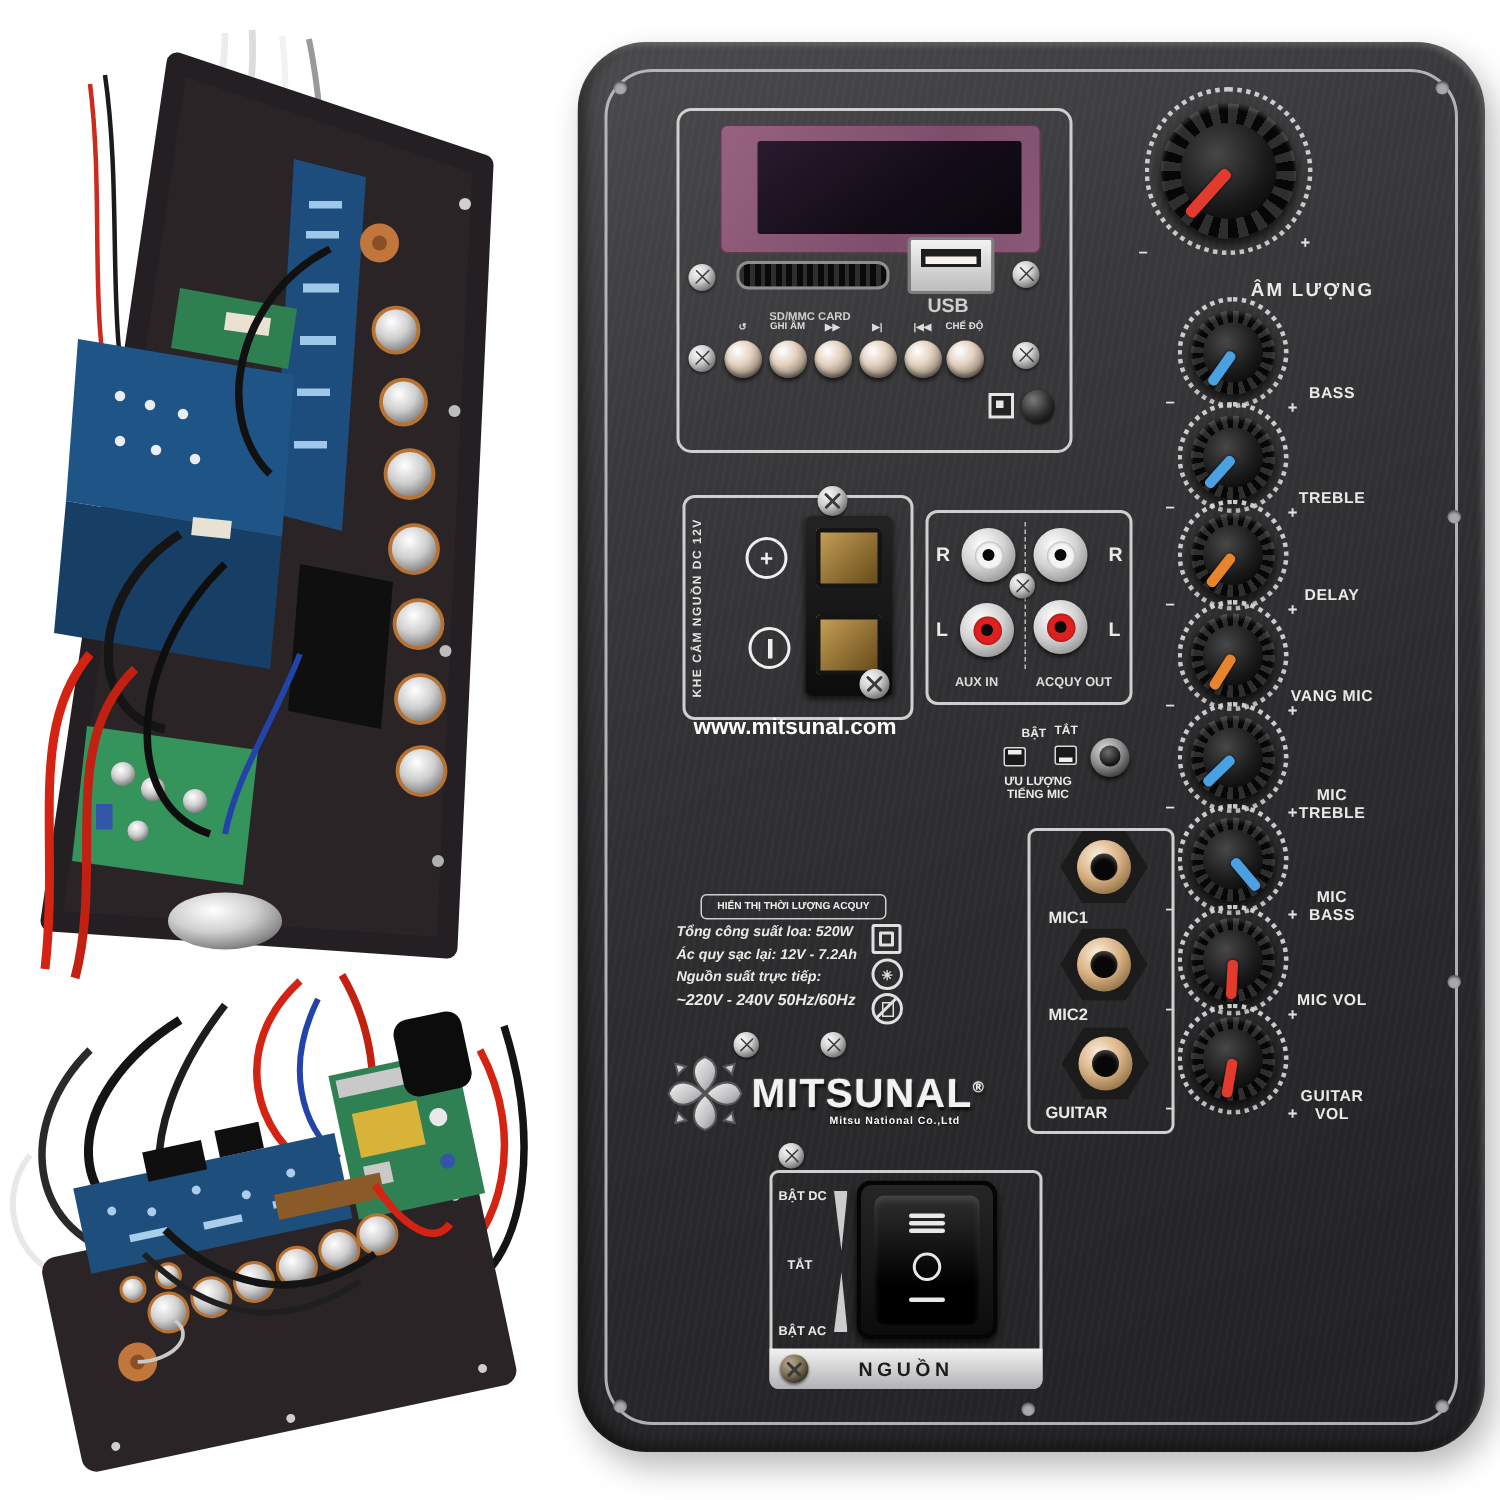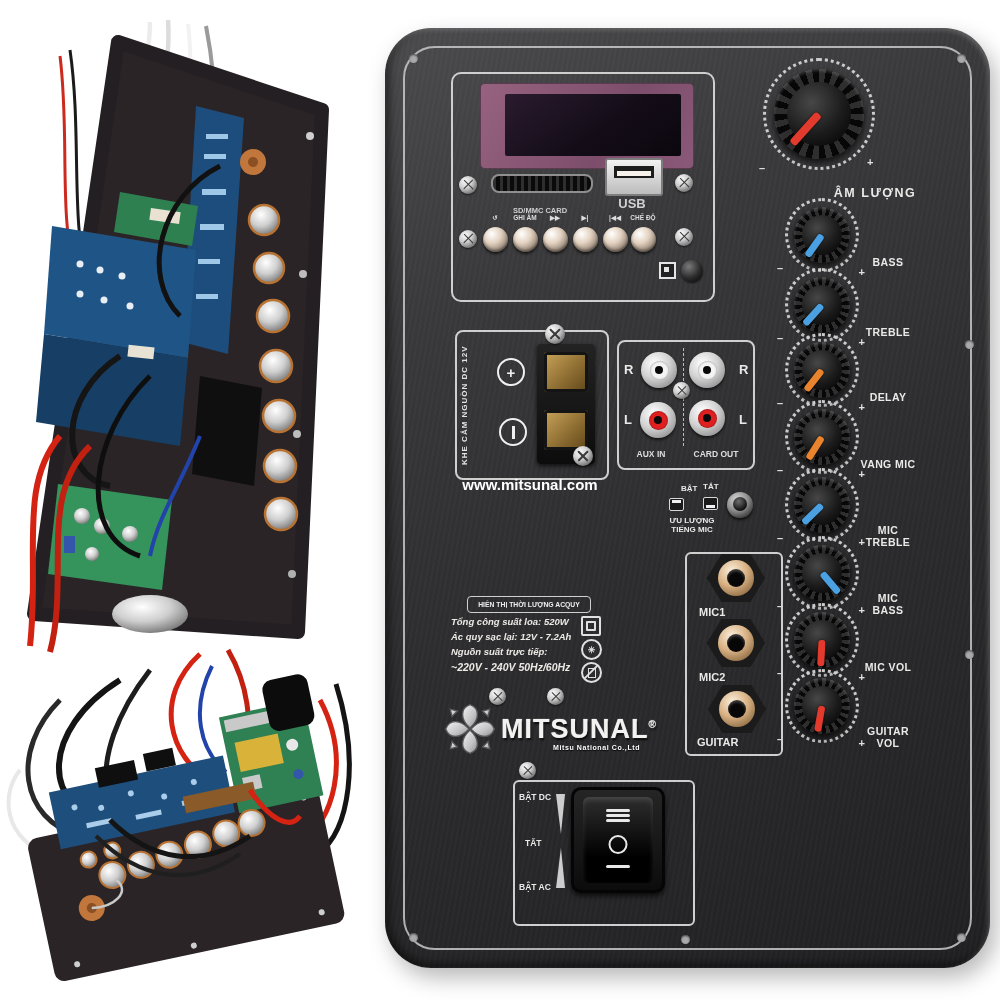--- a/index.html
+++ b/index.html
@@ -479,21 +479,21 @@
       <span class="wlab" style="left:5px;top:20px;font-size:13px">R</span>
       <span class="wlab" style="left:5px;top:70px;font-size:13px">L</span>
       <span class="wlab" style="left:120px;top:20px;font-size:13px">R</span>
       <span class="wlab" style="left:120px;top:70px;font-size:13px">L</span>
       <div class="rca" style="left:22px;top:10px"></div>
       <div class="rca" style="left:70px;top:10px"></div>
       <div class="rca red" style="left:21px;top:60px"></div>
       <div class="rca red" style="left:70px;top:58px"></div>
       <div class="screw" style="left:54px;top:40px;width:17px;height:17px"></div>
       <div class="wlab" style="left:2px;top:107px;width:60px;text-align:center;font-size:8.5px;color:#ddd">AUX IN</div>
-      <div class="wlab" style="left:64px;top:107px;width:66px;text-align:center;font-size:8.5px;color:#ddd">CARD OUT</div>
+      <div class="wlab" style="left:64px;top:107px;width:66px;text-align:center;font-size:8.5px;color:#ddd">ACQUY OUT</div>
     </div>
 
     <div class="wlab" style="left:64px;top:448px;width:162px;text-align:center;font-size:15px;color:#fff">www.mitsunal.com</div>
 
     <div class="abs" style="left:268px;top:452px;width:112px;height:72px">
       <span class="wlab" style="left:28px;top:4px;font-size:8px">BẬT</span>
       <span class="wlab" style="left:50px;top:2px;font-size:8px">TẮT</span>
       <div class="mini-sw on" style="left:16px;top:18px"></div>
       <div class="mini-sw off" style="left:50px;top:17px"></div>
       <div class="wlab" style="left:-2px;top:36px;width:82px;text-align:center;font-size:8px;line-height:9px">
@@ -574,16 +574,20 @@
       <div class="wedge up" style="left:41px;top:66px"></div>
       <div class="rocker">
         <div class="rocker-in">
           <div class="rline" style="top:12px"></div>
           <div class="rline" style="top:17px"></div>
           <div class="rline" style="top:22px"></div>
           <div class="rcircle" style="top:38px"></div>
           <div class="rline" style="top:68px;height:3px"></div>
         </div>
       </div>
+      <div class="silver-bar">
+        <span>NGUỒN</span>
+        <div class="screw dark" style="left:7px;top:4px;width:19px;height:19px"></div>
+      </div>
     </div>
 
   </div>
 </div>
 
 </body></html>

